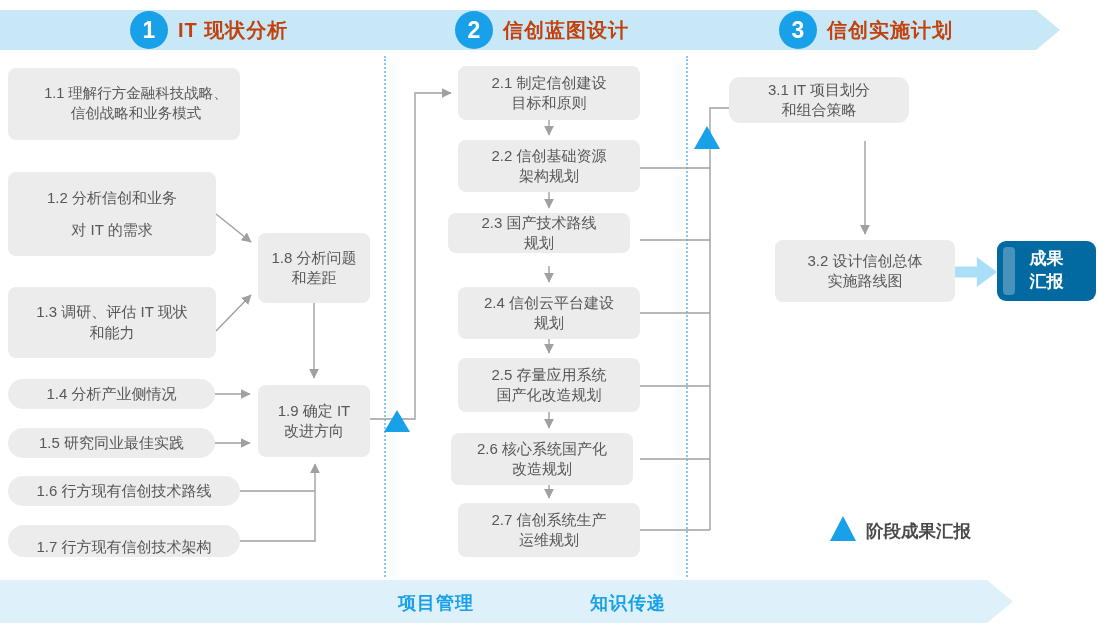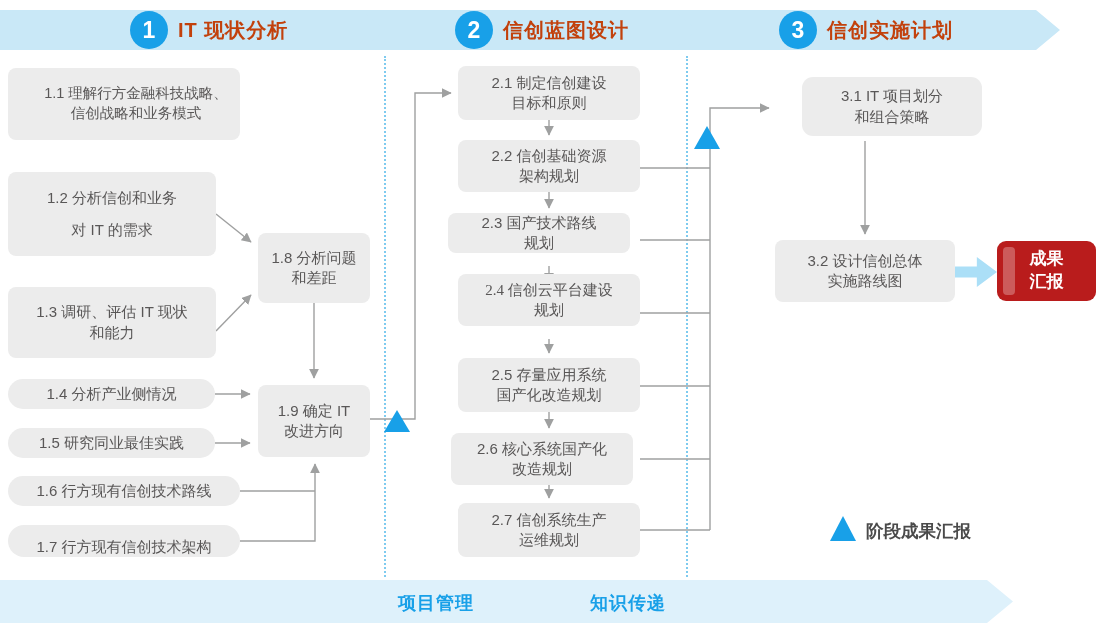--- a/index.html
+++ b/index.html
@@ -38,29 +38,29 @@
   #b13{left:8px;top:287px;width:208px;height:71px;}
   #b14{left:8px;top:379px;width:207px;height:30px;}
   #b15{left:8px;top:428px;width:207px;height:30px;}
   #b16{left:8px;top:476px;width:232px;height:30px;}
   #b17{left:8px;top:525px;width:232px;height:32px;justify-content:flex-end;}
   #b18{left:258px;top:233px;width:112px;height:70px;}
   #b19{left:258px;top:385px;width:112px;height:72px;}
   #b21{left:458px;top:66px;width:182px;height:54px;text-align:right;}
   #b22{left:458px;top:140px;width:182px;height:52px;}
   #b23{left:448px;top:213px;width:182px;height:40px;}
-  #b24{left:458px;top:274px;width:182px;height:52px;font-family:Liberation Serif, serif;}
+  #b24{left:458px;top:287px;width:182px;height:52px;}
   #b25{left:458px;top:358px;width:182px;height:54px;}
   #b26{left:434px;top:433px;width:182px;height:52px;margin-left:17px;}
   #b27{left:458px;top:503px;width:182px;height:54px;}
-  #b31{left:802px;top:77px;width:180px;height:59px;border-radius:11px;}
+  #b31{left:729px;top:77px;width:180px;height:46px;border-radius:11px;}
   #b32{left:775px;top:240px;width:180px;height:62px;}
 
   
-  .result{position:absolute;left:997px;top:241px;width:99px;height:60px;background:#b91c1c;
+  .result{position:absolute;left:997px;top:241px;width:99px;height:60px;background:#0369a1;
           border-radius:9px;color:#fff;font-weight:bold;font-size:17px;line-height:1.35;
           display:flex;flex-direction:column;align-items:center;justify-content:center;}
   .result .stripe{position:absolute;left:6px;top:6px;bottom:6px;width:12px;
                   background:rgba(255,255,255,0.28);border-radius:4px;}
 
   
   .block-arrow{position:absolute;left:955px;top:257px;width:42px;height:30px;background:#ABDFF7;
     clip-path:polygon(0 32%,52% 32%,52% 0,100% 50%,52% 100%,52% 68%,0 68%);}
 
   

